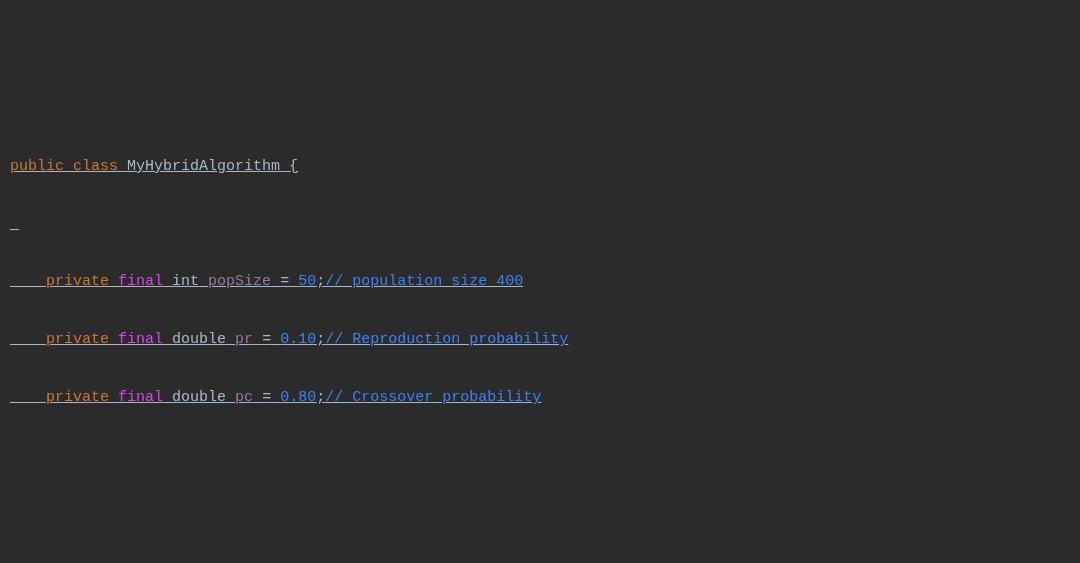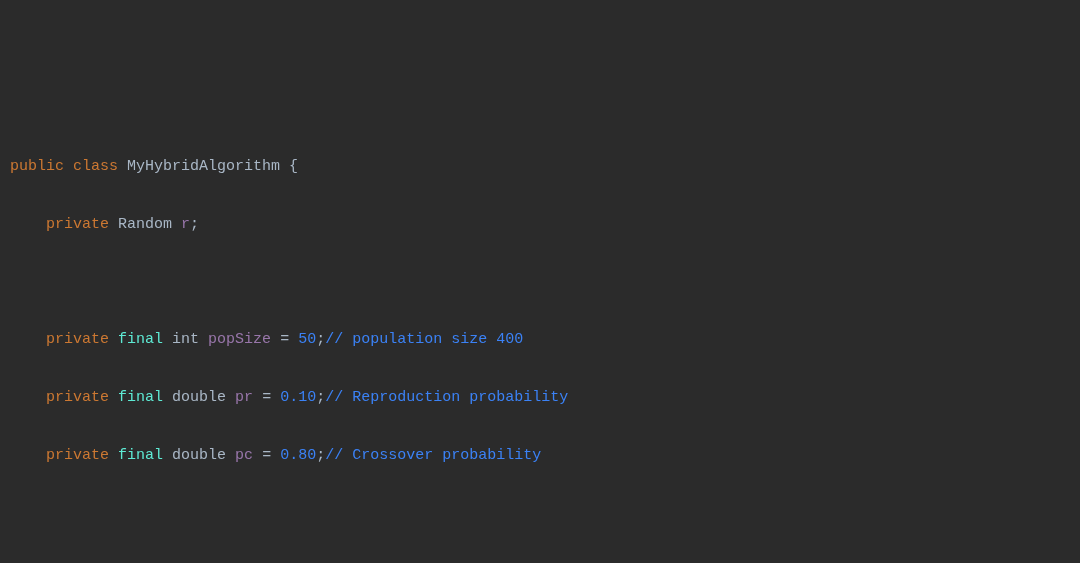--- a/index.html
+++ b/index.html
@@ -12,43 +12,43 @@
       font-family: 'Consolas', 'Monaco', 'Courier New', monospace;
       font-size: 15px;
       line-height: 1.93;
       color: #a9b7c6;
       padding: 8px 10px;
       white-space: pre;
       overflow-x: hidden;
     }
     .line {
       display: block;
+      text-decoration: underline;
     }
     .kw-public { color: #cc7832; }
     .kw-class { color: #cc7832; }
     .kw-private { color: #cc7832; }
-    .kw-final { color: #5eead4; }
+    .kw-final { color: #d946ef; }
     .type { color: #a9b7c6; }
     .classname { color: #a9b7c6; }
     .field { color: #9876aa; }
     .number { color: #3b82f6; }
     .op { color: #a9b7c6; }
     .comment { color: #3b82f6; }
     .punct { color: #a9b7c6; }
     .brace { color: #a9b7c6; }
     .bracket { color: #a9b7c6; }
   </style>
 </head>
 <body>
 
 
 
 <div>
 <span class="line"><span class="kw-public">public</span> <span class="kw-class">class</span> <span class="classname">MyHybridAlgorithm</span> <span class="brace">{</span></span>
-<span class="line">    <span class="kw-private">private</span> <span class="type">Random</span> <span class="field">r</span><span class="punct">;</span></span>
 <span class="line"> </span>
 <span class="line">    <span class="kw-private">private</span> <span class="kw-final">final</span> <span class="type">int</span> <span class="field">popSize</span> <span class="op">=</span> <span class="number">50</span><span class="punct">;</span><span class="comment">// population size 400</span></span>
 <span class="line">    <span class="kw-private">private</span> <span class="kw-final">final</span> <span class="type">double</span> <span class="field">pr</span> <span class="op">=</span> <span class="number">0.10</span><span class="punct">;</span><span class="comment">// Reproduction probability</span></span>
 <span class="line">    <span class="kw-private">private</span> <span class="kw-final">final</span> <span class="type">double</span> <span class="field">pc</span> <span class="op">=</span> <span class="number">0.80</span><span class="punct">;</span><span class="comment">// Crossover probability</span></span>
 
 
 
 
 
 

